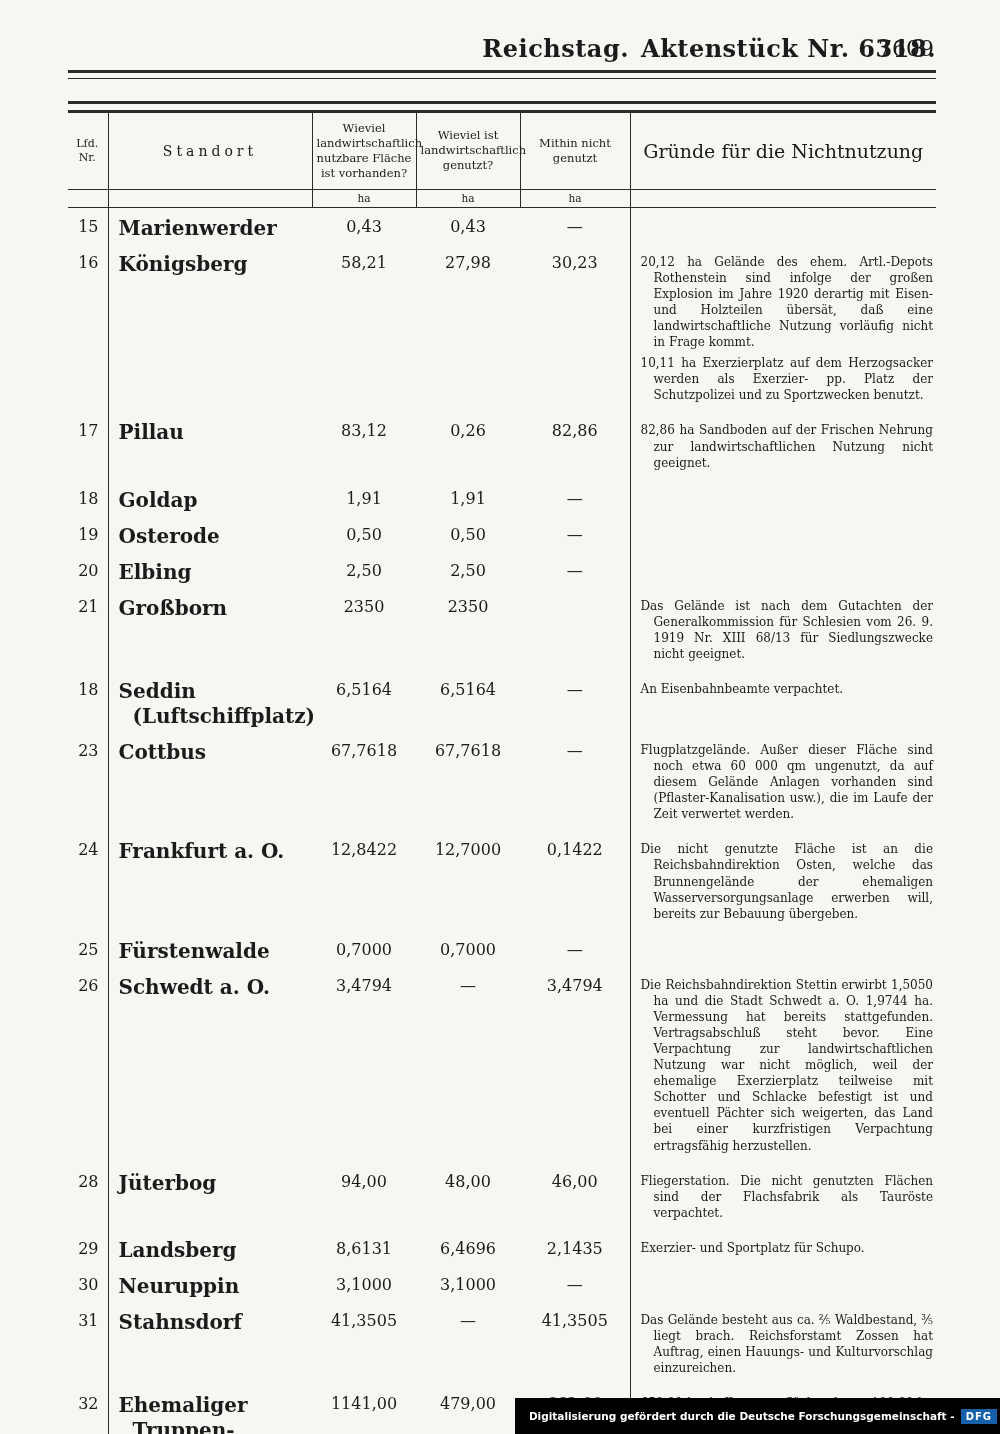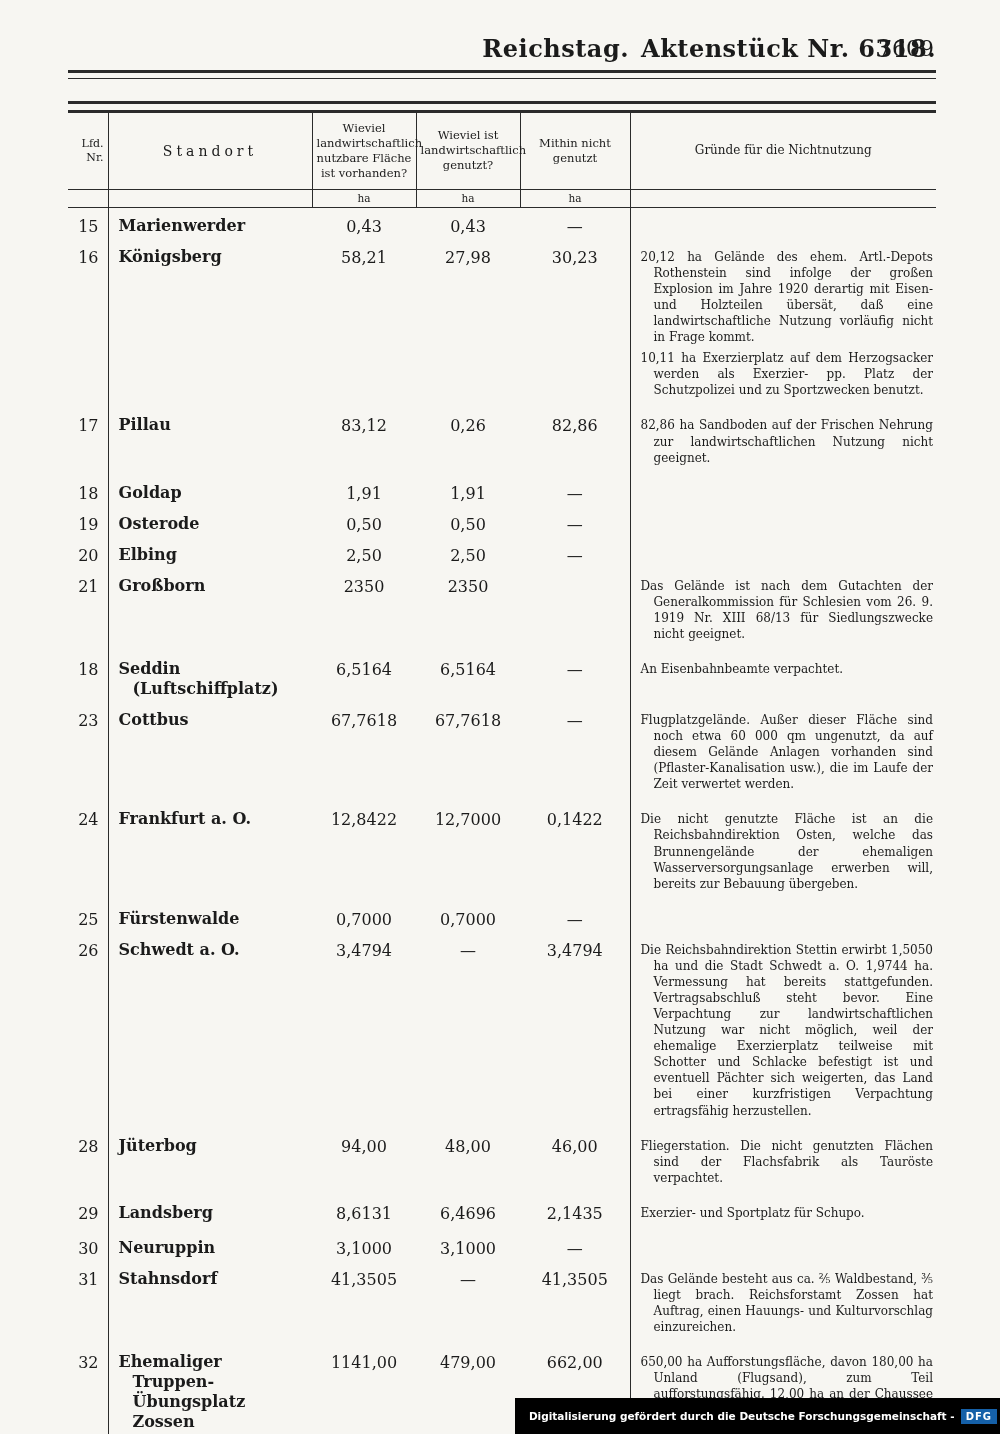--- a/index.html
+++ b/index.html
@@ -26,33 +26,33 @@
   .header-rule { border-top:3px solid #2b2b2b; border-bottom:1px solid #2b2b2b; height:5px; }
   
   .table-top-rule { margin-top:22px; border-top:3px solid #2b2b2b; border-bottom:3px solid #2b2b2b; height:6px; }
   .main-table { width:100%; border-collapse:collapse; table-layout:fixed; }
   .main-table th, .main-table td { vertical-align:top; }
   .head-labels th {
     font-weight:normal; font-size:11.5px; text-align:center;
     vertical-align:middle; padding:8px 4px; line-height:1.3;
   }
   .head-labels th + th { border-left:1px solid #2b2b2b; }
-  .head-labels .col-nr { font-size:11px; text-align:right; padding-left:3px; }
+  .head-labels .col-nr { font-size:11px; text-align:center; padding-left:3px; }
   .head-labels .col-standort { font-size:14px; letter-spacing:4px; }
-  .head-labels .col-gruende { font-size:12px; }
+  .head-labels .col-gruende { font-size:19px; }
   .head-units th {
     font-weight:normal; font-size:10.5px; text-align:center;
     border-top:1px solid #2b2b2b; border-bottom:1px solid #2b2b2b;
     padding:2px 0 3px;
   }
   .head-units th + th { border-left:1px solid #2b2b2b; }
   .cell-nr { text-align:right; padding:9px 9px 3px 0; font-size:16px; }
   .cell-standort {
     padding:8px 6px 3px 24px; text-indent:-14px;
-    font-size:16px; font-weight:bold;
+    font-size:20px; font-weight:bold;
     border-left:1px solid #2b2b2b;
     line-height:1.25;
   }
   .cell-num { text-align:center; padding:9px 2px 3px; font-size:16px; }
   .cell-gruende {
     border-left:1px solid #2b2b2b;
     padding:10px 3px 4px 10px;
     font-size:12px; line-height:1.34;
   }
   .reason-para { text-align:justify; padding-left:13px; text-indent:-13px; margin-bottom:5px; }

